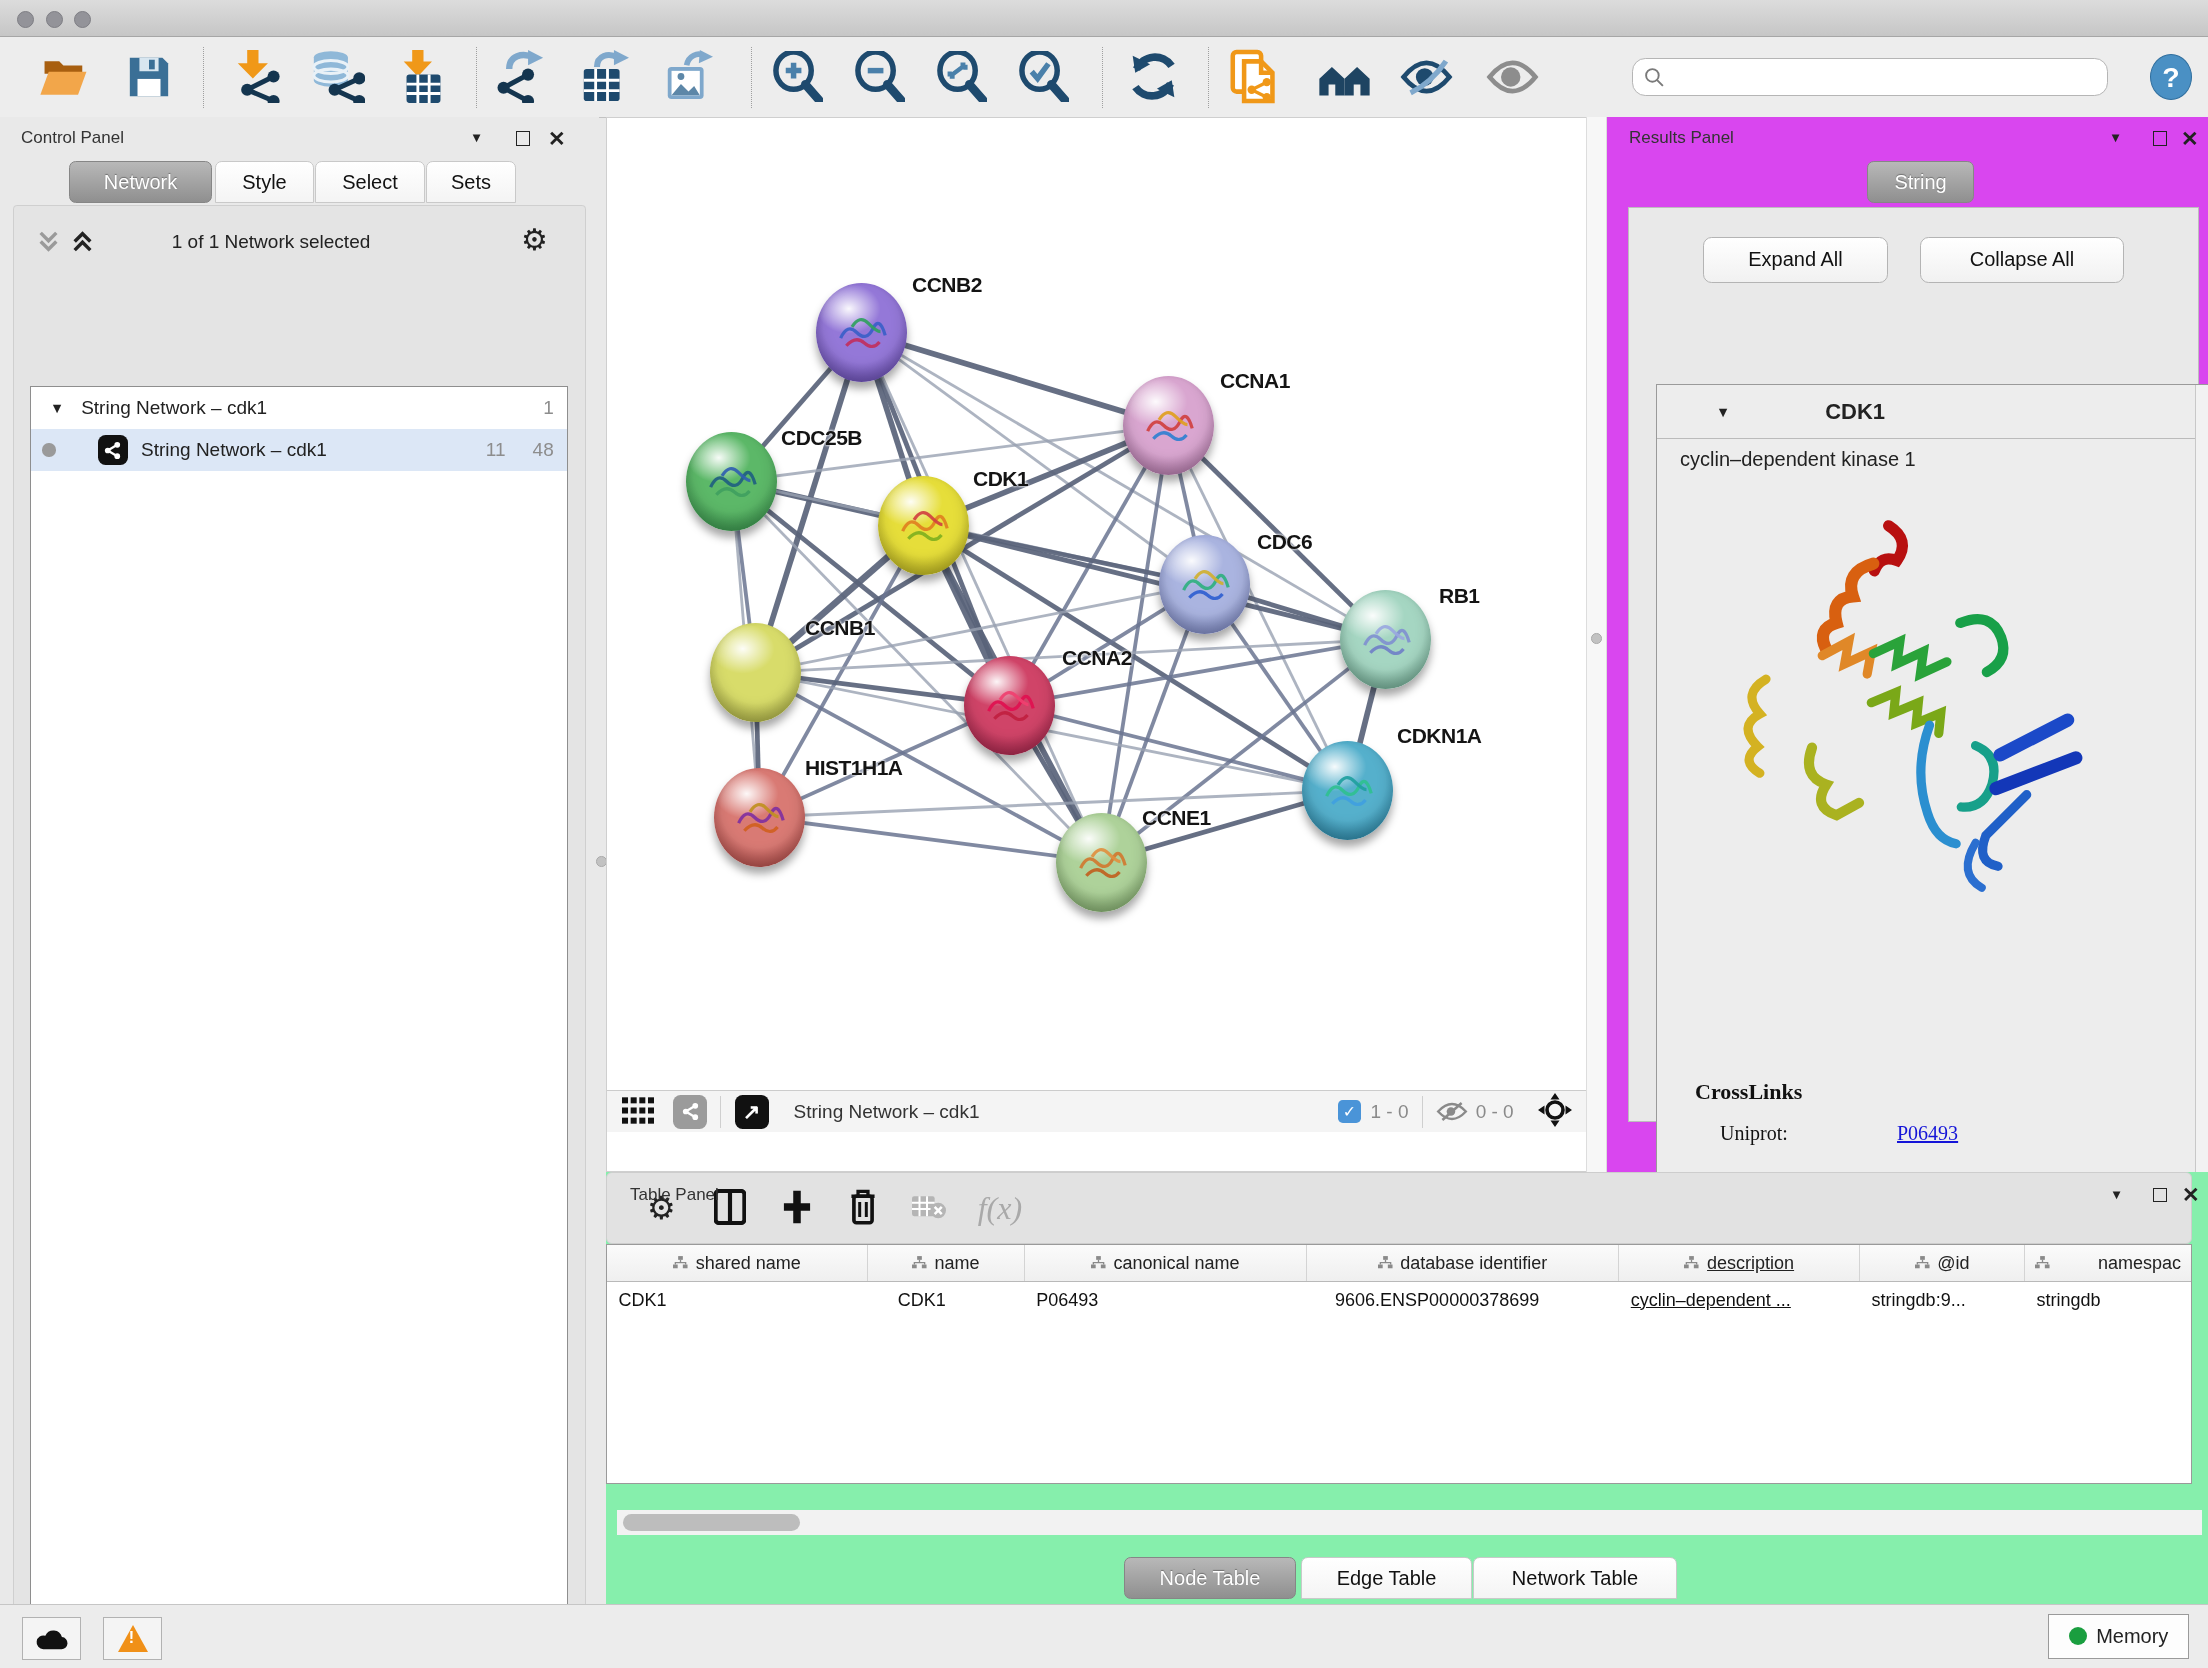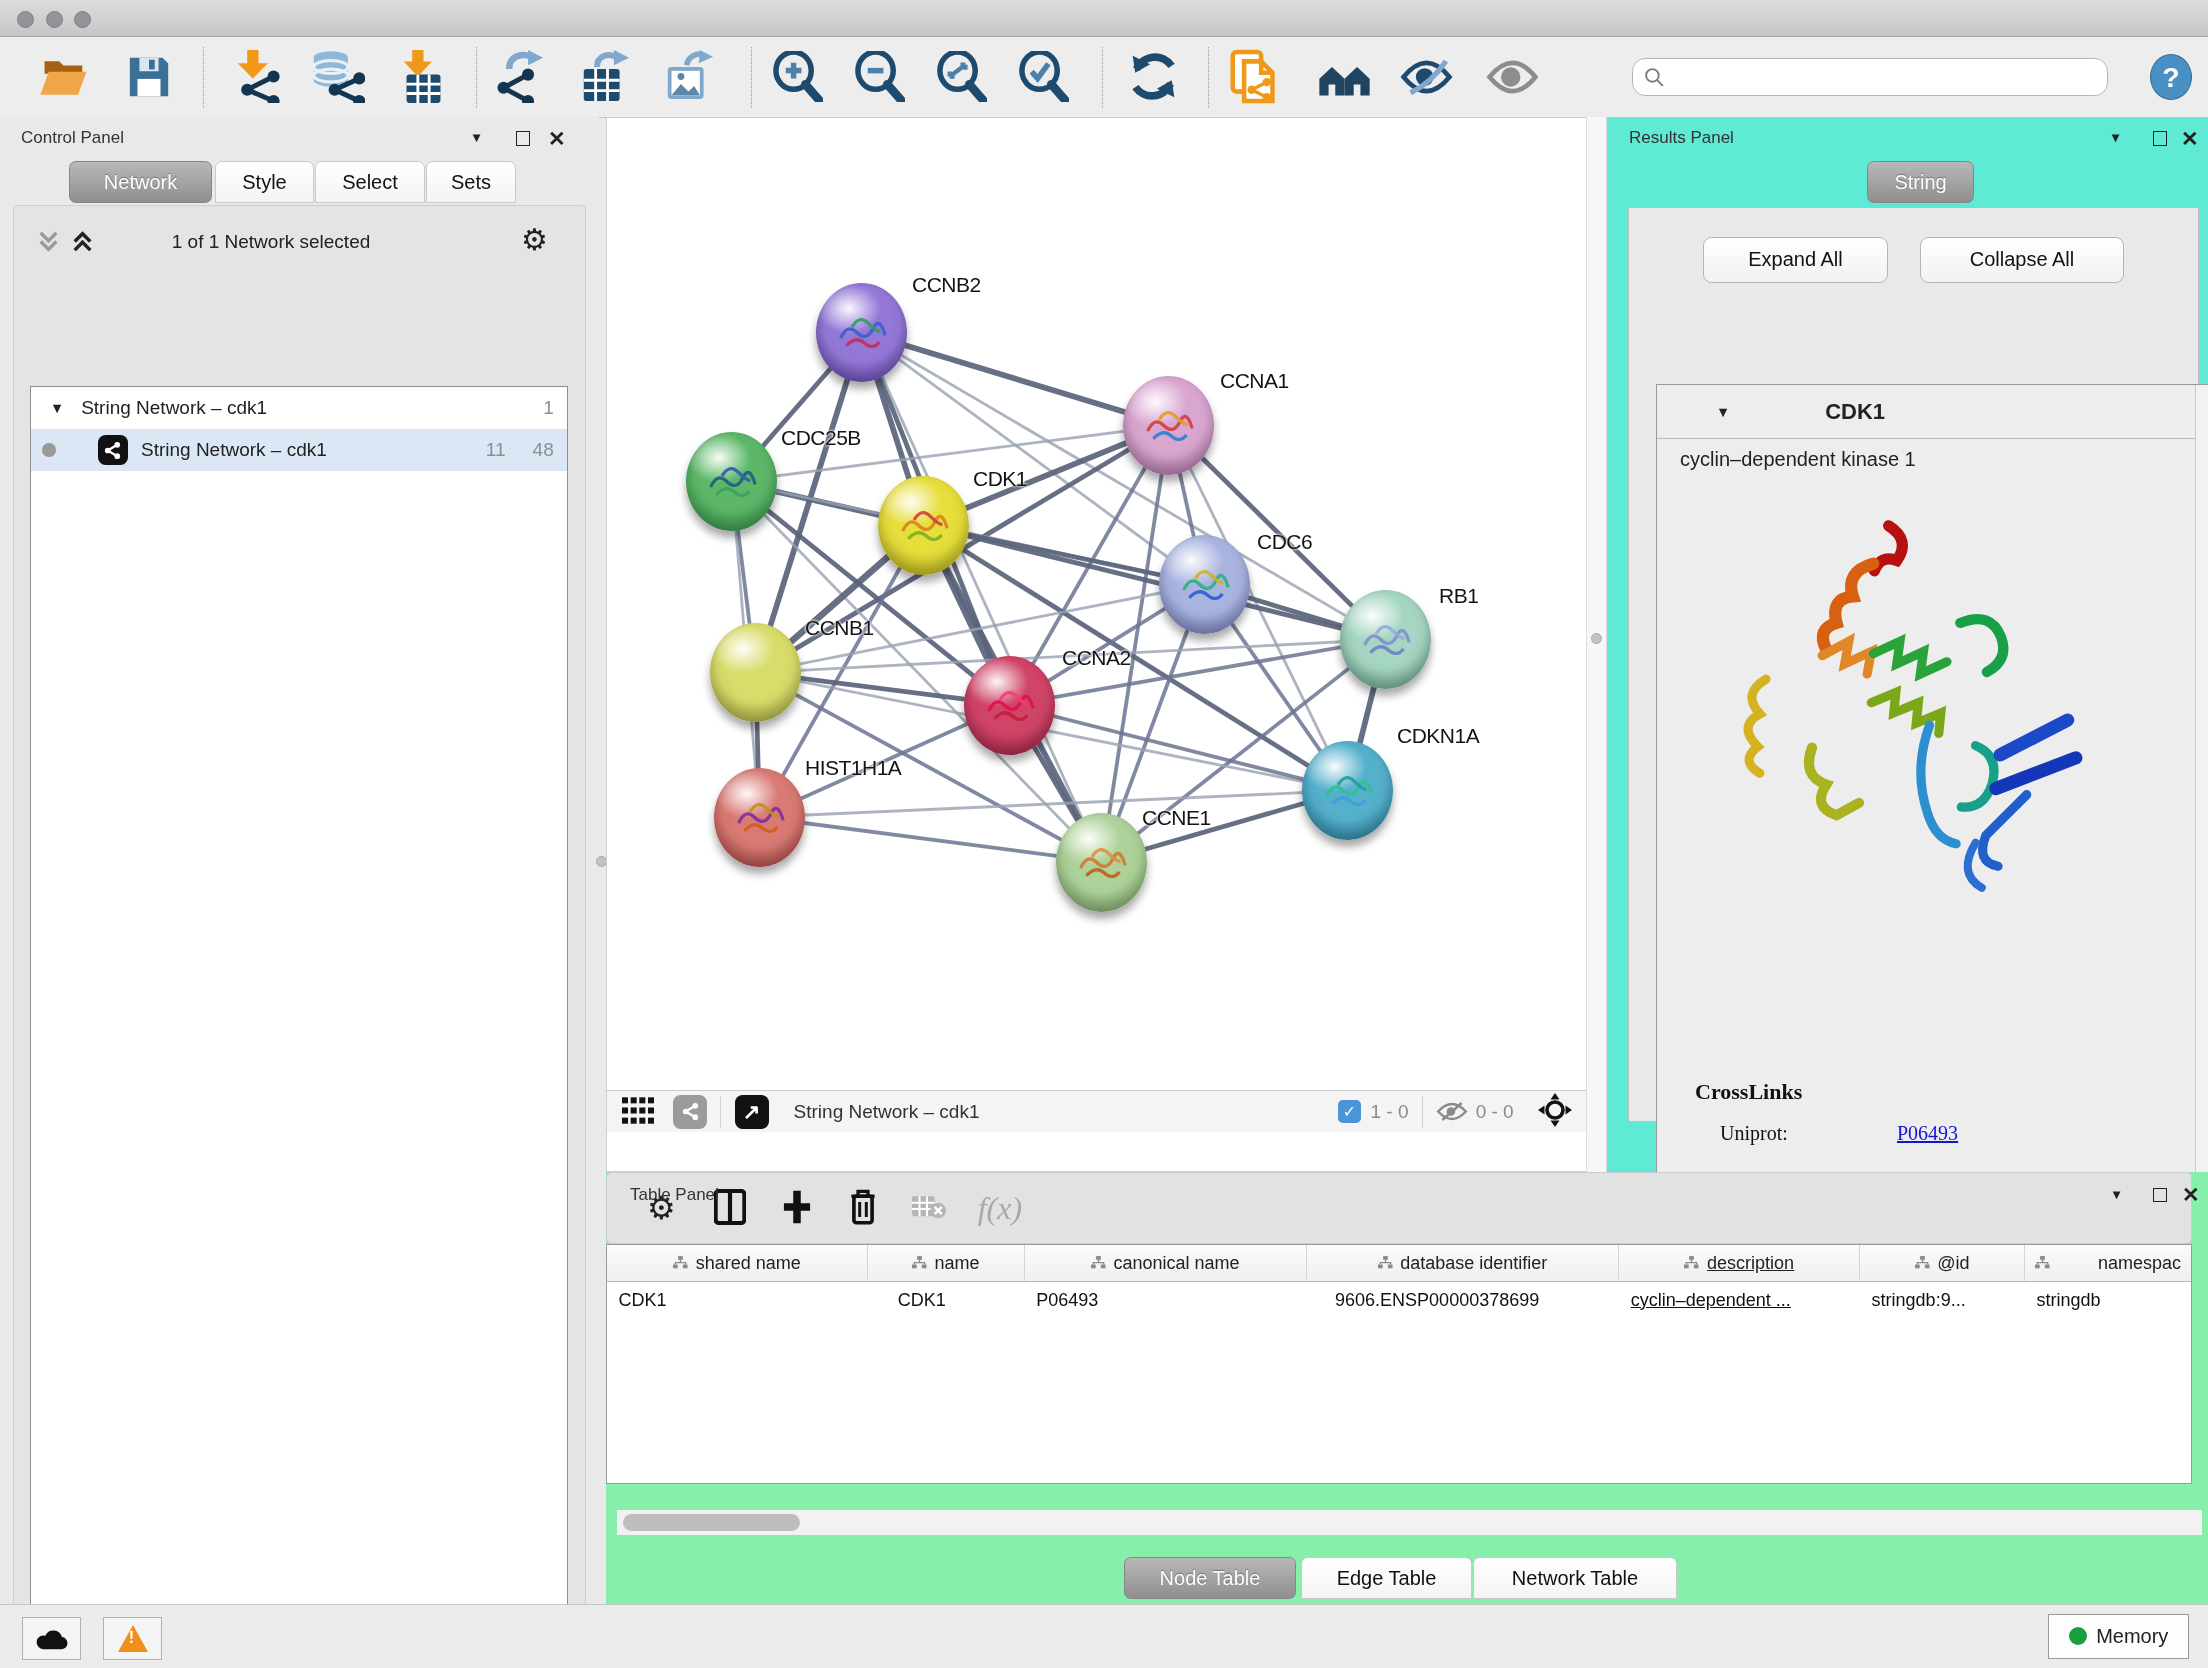--- a/index.html
+++ b/index.html
@@ -34,33 +34,33 @@
   
   #control-panel{left:0;top:117px;width:599px;height:1487px;background:#e9e9e9;}
   #net-tree-box{left:30px;top:269px;width:538px;height:1317px;background:#fff;border:1px solid #8e8e8e;box-sizing:border-box;}
   .tree-row{height:42px;display:flex;align-items:center;font-size:19px;}
   .tree-count{color:#8d8d8d;font-size:19px;}
   
   #network-panel{left:606px;top:117px;width:981px;height:1055px;background:#fff;border:1px solid #cfcfcf;box-sizing:border-box;}
   #network-canvas{left:0;top:7.6px;width:979px;height:964px;background:#fff;overflow:hidden;}
   .nnode{position:absolute;width:91px;height:99px;border-radius:50%;}
   .nlabel{position:absolute;font-size:21px;color:#141414;letter-spacing:-0.5px;
-          text-shadow:0 0 2.9px #fff,0 0 2.9px #fff;white-space:nowrap;}
+          text-shadow:0 0 2.9px #fff,0 0 2.9px #fff;white-space:nowrap;font-weight:bold;}
   #net-toolbar{left:0;top:972px;width:979px;height:41px;background:#f4f4f4;border-top:1px solid #cccccc;
       display:flex;align-items:center;}
   .nt-sep{height:32px;border-left:1px solid #cfcfcf;margin:0 13.3px;}
   .blackbox{width:34px;height:34px;background:#111;border-radius:7.6px;display:flex;align-items:center;justify-content:center;
       color:#fff;font-size:21px;font-weight:bold;}
   .graybox{width:34px;height:34px;background:#9b9b9b;border-radius:7.6px;display:flex;align-items:center;justify-content:center;}
   .cntr{color:#8a8a8a;font-size:19px;}
   
   .splitdot{width:10.5px;height:10.5px;border-radius:50%;background:#c2c2c2;border:1px solid #ababab;box-sizing:border-box;}
   #vsplit-right{left:1586px;top:117px;width:21px;height:1055px;background:#f7f7f7;border-left:1px solid #ddd;border-right:1px solid #ddd;box-sizing:border-box;}
   
-  #results-panel{left:1607px;top:117px;width:601px;height:1055px;background:#5eead4;}
+  #results-panel{left:1607px;top:117px;width:601px;height:1055px;background:#d946ef;}
   #res-box{left:21px;top:90px;width:571px;height:915px;border:1px solid #bdbdbd;background:#e9e9e9;box-sizing:border-box;}
   #res-content{left:27px;top:176px;width:554px;height:805px;border:1.9px solid #9a9a9a;background:#ededed;box-sizing:border-box;}
   .xl-row{position:absolute;font-family:"Liberation Serif",serif;font-size:20px;color:#111;}
   .xl-link{font-family:"Liberation Serif",serif;font-size:20px;color:#1414d8;text-decoration:underline;}
   
   #table-panel{left:606px;top:1172px;width:1603px;height:432px;background:#86efac;}
   #tp-toolbar{left:10.5px;top:48px;width:1586px;height:72px;background:#e2e2e2;border:1px solid #cdcdcd;border-radius:5.7px;
       display:flex;align-items:center;box-sizing:border-box;}
   #tp-table{left:10.5px;top:126px;width:1586px;height:240px;background:#fff;border:1px solid #9a9a9a;box-sizing:border-box;}
   .th-row{display:flex;height:36px;background:linear-gradient(#fbfbfb,#efefef);border-bottom:1.9px solid #b9b9b9;}

